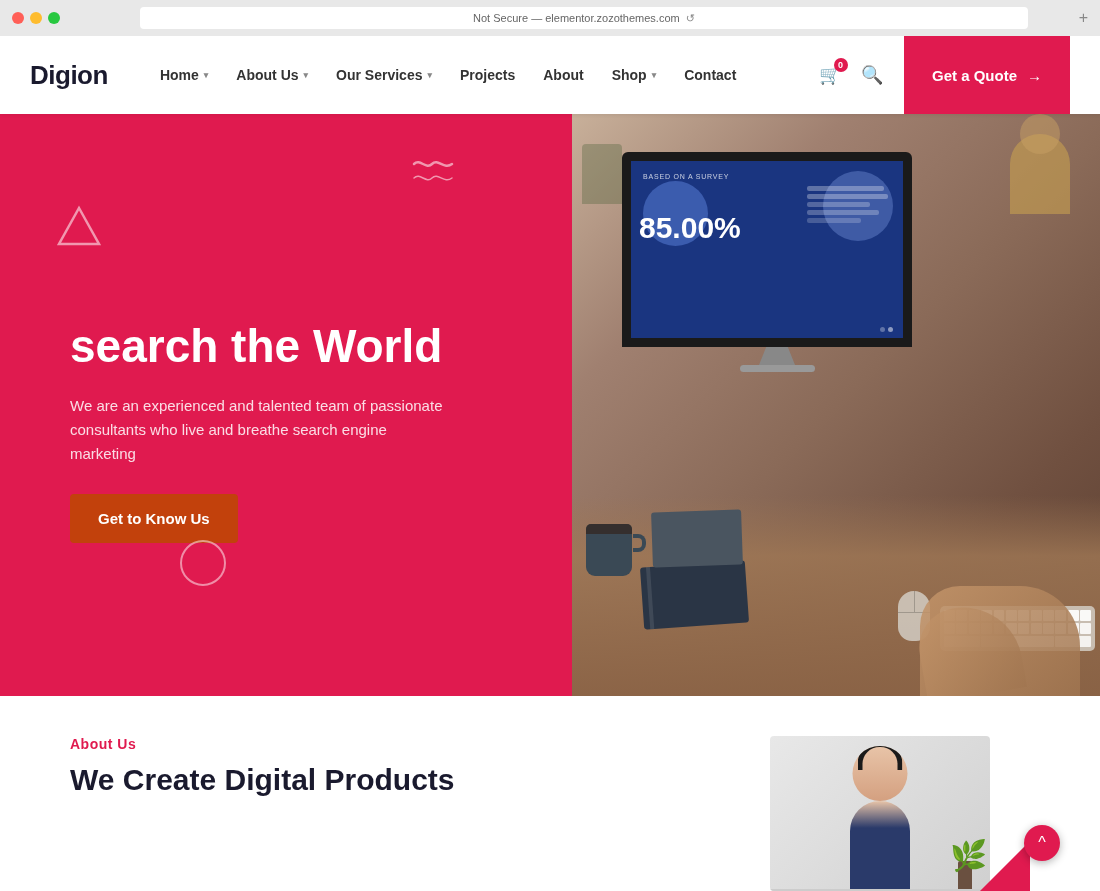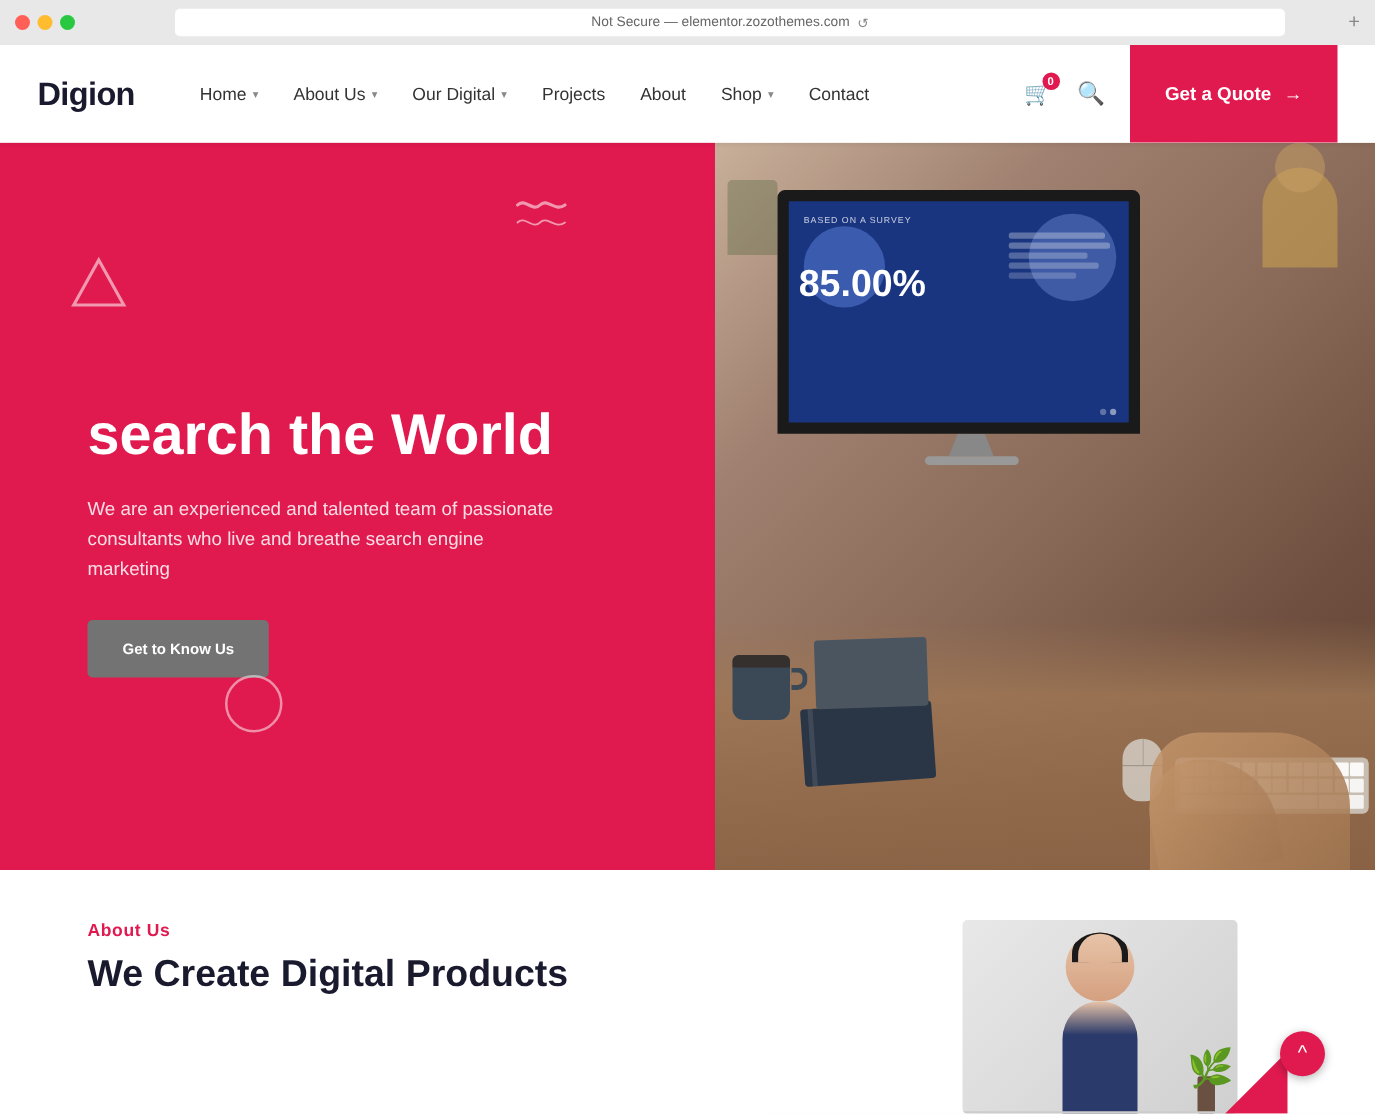--- a/index.html
+++ b/index.html
@@ -69,21 +69,21 @@
       flex: 1;
     }
     .nav-item {
       display: flex;
       align-items: center;
       gap: 3px;
       padding: 6px 12px;
       font-size: 14px;
       color: #333;
       cursor: pointer;
-      font-weight: 400;
+      font-weight: 700;
       white-space: nowrap;
     }
     .chevron { font-size: 9px; color: #888; margin-left: 2px; }
     .header-actions {
       display: flex;
       align-items: center;
       gap: 16px;
       margin-left: auto;
     }
     .cart-icon {
@@ -167,25 +167,25 @@
       margin-bottom: 22px;
     }
     .hero-sub {
       font-size: 15px;
       color: rgba(255,255,255,0.85);
       line-height: 1.6;
       max-width: 380px;
       margin-bottom: 28px;
     }
     .hero-cta {
-      background: #737373;
+      background: #c2410c;
       color: white;
       border: none;
       padding: 16px 28px;
-      font-size: 12px;
+      font-size: 15px;
       font-weight: 600;
       cursor: pointer;
       border-radius: 4px;
       display: inline-block;
       width: fit-content;
     }
 
     
     .about-section {
       background: white;
@@ -275,21 +275,21 @@
     <nav class="nav">
       <div class="nav-item">
         <span>Home</span>
         <span class="chevron">▾</span>
       </div>
       <div class="nav-item">
         <span>About Us</span>
         <span class="chevron">▾</span>
       </div>
       <div class="nav-item">
-        <span>Our Digital</span>
+        <span>Our Services</span>
         <span class="chevron">▾</span>
       </div>
       <div class="nav-item">
         <span>Projects</span>
       </div>
       <div class="nav-item">
         <span>About</span>
       </div>
       <div class="nav-item">
         <span>Shop</span>

